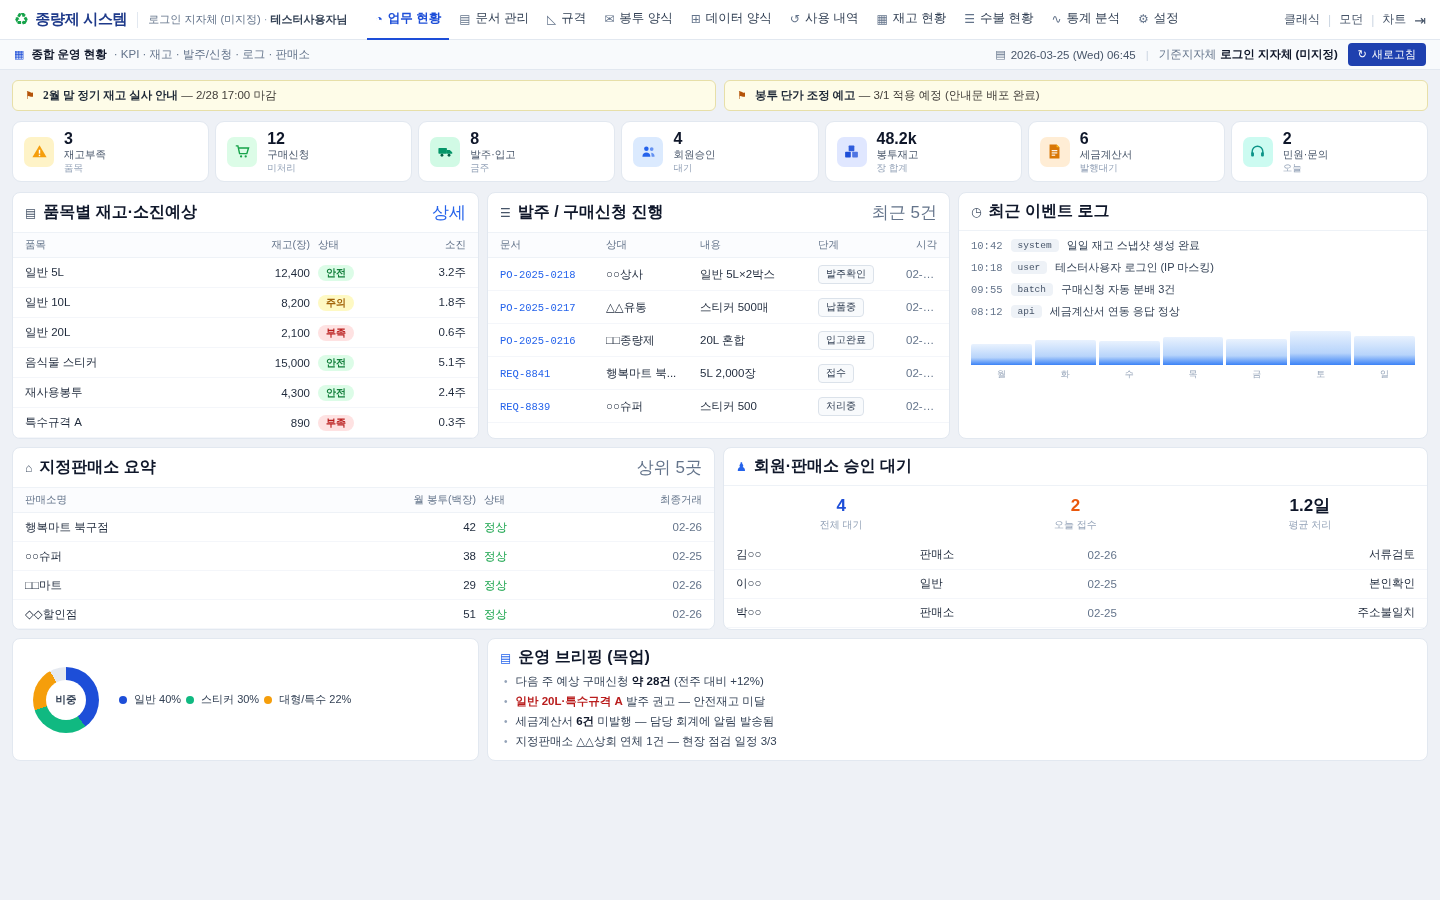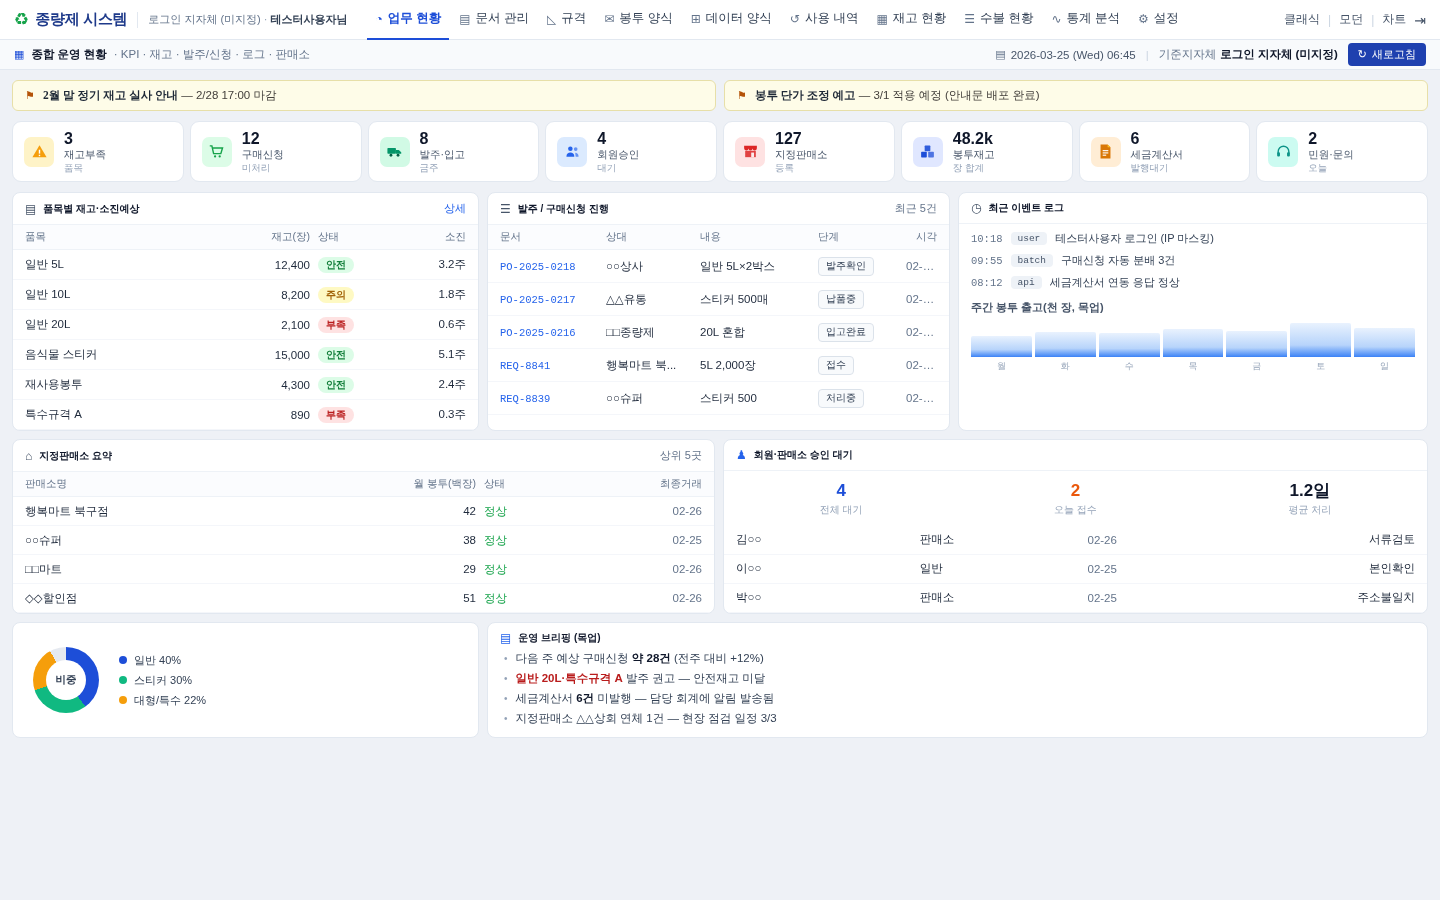--- a/index.html
+++ b/index.html
@@ -75,22 +75,22 @@
   .p-orders { flex:1; }
   .p-events { width:470px; flex:0 0 470px; }
   .p-sellers { width:703px; flex:0 0 703px; }
   .p-approvals { flex:1; }
   .p-mix { width:467px; flex:0 0 467px; }
   .p-brief { flex:1; }
   .panel-h { display:flex; align-items:center; gap:7px; padding:8px 12px; border-bottom:1px solid #eef2f7; }
   .panel-h.no-div { border-bottom:none; padding-bottom:4px; }
   .p-ic { color:#475569; font-size:12px; }
   .p-ic.blue { color:#2563eb; }
-  .panel-title { font-weight:bold; font-size:10px; color:#0f172a;text-align:center; }
-  .panel-meta { margin-left:auto; font-size:11px; color:#64748b; }
+  .panel-title { font-weight:bold; font-size:16px; color:#0f172a;text-align:center; }
+  .panel-meta { margin-left:auto; font-size:17px; color:#64748b; }
   .panel-meta.link { color:#2563eb; cursor:pointer; }
 
   .t-head { display:grid; color:#64748b; font-size:10.5px; padding:5px 12px;
     border-bottom:1px solid #eef2f7; background:#fbfcfe; column-gap:8px; }
   .t-row { display:grid; padding:6.5px 12px; border-bottom:1px solid #f4f6fa;
     align-items:center; font-size:11.5px; column-gap:8px; }
   .t-row > div { overflow:hidden; white-space:nowrap; text-overflow:ellipsis; }
   .num { text-align:right; }
   .g-stock { grid-template-columns:1fr 80px 85px 55px; }
   .g-orders { grid-template-columns:98px 86px 110px 80px 1fr; }
@@ -133,21 +133,21 @@
   .c-blue { color:#1d4ed8; } .c-orange { color:#ea580c; } .c-dark { color:#0f172a; }
   .stat-lbl { font-size:10px; color:#94a3b8; margin-top:2px; }
 
   
   .mix-body { display:flex; align-items:center; gap:20px; padding:16px 20px; height:100%; }
   .donut { width:66px; height:66px; border-radius:50%; position:relative; flex:0 0 66px;
     background:#e5e9f0; }
   .donut-hole { position:absolute; inset:13px; background:#fff; border-radius:50%;
     display:flex; align-items:center; justify-content:center; font-size:10.5px;
     font-weight:bold; color:#334155; }
-  .legend { display:flex; flex-direction:column; gap:5px; }
+  .legend { display:flex; flex-direction:row; gap:5px; }
   .legend-row { display:flex; align-items:center; gap:7px; font-size:11px; color:#334155; }
   .dot { width:8px; height:8px; border-radius:50%; background:#cbd5e1; flex:0 0 8px; }
 
   
   .brief-list { padding:2px 16px 11px; display:flex; flex-direction:column; gap:5px; }
   .brief-item { font-size:11.5px; color:#334155; display:flex; gap:8px; align-items:baseline; }
   .brief-item .bullet { color:#94a3b8; font-size:10px; }
   .brief-item strong { color:#0f172a; }
   .brief-item.highlight strong { color:#b91c1c; }
 
@@ -302,34 +302,20 @@
           <path d="M15.8 13.6c2.6.3 4.7 2.2 4.7 4.7v1h-4" opacity=".65"></path>
         </svg>
     </div>
     <div>
         <div class="kpi-val">4</div>
       <div class="kpi-label">회원승인</div>
       <div class="kpi-sub">대기</div>
       </div>
   </div>
   <div class="kpi">
-    <div class="kpi-ic bg-red">
-      <svg viewBox="0 0 24 24" fill="#dc2626">
-          <path d="M3 4h18v3.5a3 3 0 0 1-6 .2 3 3 0 0 1-6 0 3 3 0 0 1-6-.2z"></path>
-          <path d="M4.5 11h15v9h-15z" opacity=".85"></path>
-          <rect x="13" y="13.5" width="4" height="6.5" fill="#fff" opacity=".9"></rect>
-        </svg>
-    </div>
-    <div>
-        <div class="kpi-val">127</div>
-      <div class="kpi-label">지정판매소</div>
-      <div class="kpi-sub">등록</div>
-      </div>
-  </div>
-  <div class="kpi">
     <div class="kpi-ic bg-indigo">
       <svg viewBox="0 0 24 24" fill="#1d4ed8">
           <rect x="3" y="12.5" width="8" height="8" rx="1"></rect>
           <rect x="13" y="12.5" width="8" height="8" rx="1" opacity=".75"></rect>
           <rect x="8" y="3.5" width="8" height="8" rx="1" opacity=".9"></rect>
         </svg>
     </div>
     <div>
         <div class="kpi-val">48.2k</div>
       <div class="kpi-label">봉투재고</div>
@@ -472,37 +458,41 @@
       </div>
     </div>
 
     <div class="panel p-events">
       <div class="panel-h">
         <span class="p-ic">◷</span>
         <span class="panel-title">최근 이벤트 로그</span>
       </div>
       <div class="log-list">
         <div class="log-row">
+          <span class="log-time">10:42</span>
+          <span class="log-src">system</span>
+          <span class="log-msg">일일 재고 스냅샷 생성 완료</span>
+        </div>
+        <div class="log-row">
           <span class="log-time">10:18</span>
           <span class="log-src">user</span>
           <span class="log-msg">테스터사용자 로그인 (IP 마스킹)</span>
         </div>
         <div class="log-row">
           <span class="log-time">09:55</span>
           <span class="log-src">batch</span>
           <span class="log-msg">구매신청 자동 분배 3건</span>
         </div>
         <div class="log-row">
           <span class="log-time">08:12</span>
           <span class="log-src">api</span>
           <span class="log-msg">세금계산서 연동 응답 정상</span>
         </div>
       </div>
       <div class="wk-chart">
-        <div class="wk-title">주간 봉투 출고(천 장, 목업)</div>
         <div class="wk-bars">
             <div class="bar-col">
               <div class="bar" style="height: 21px;"></div>
             </div>
             <div class="bar-col">
               <div class="bar" style="height: 25px;"></div>
             </div>
             <div class="bar-col">
               <div class="bar" style="height: 24px;"></div>
             </div>

